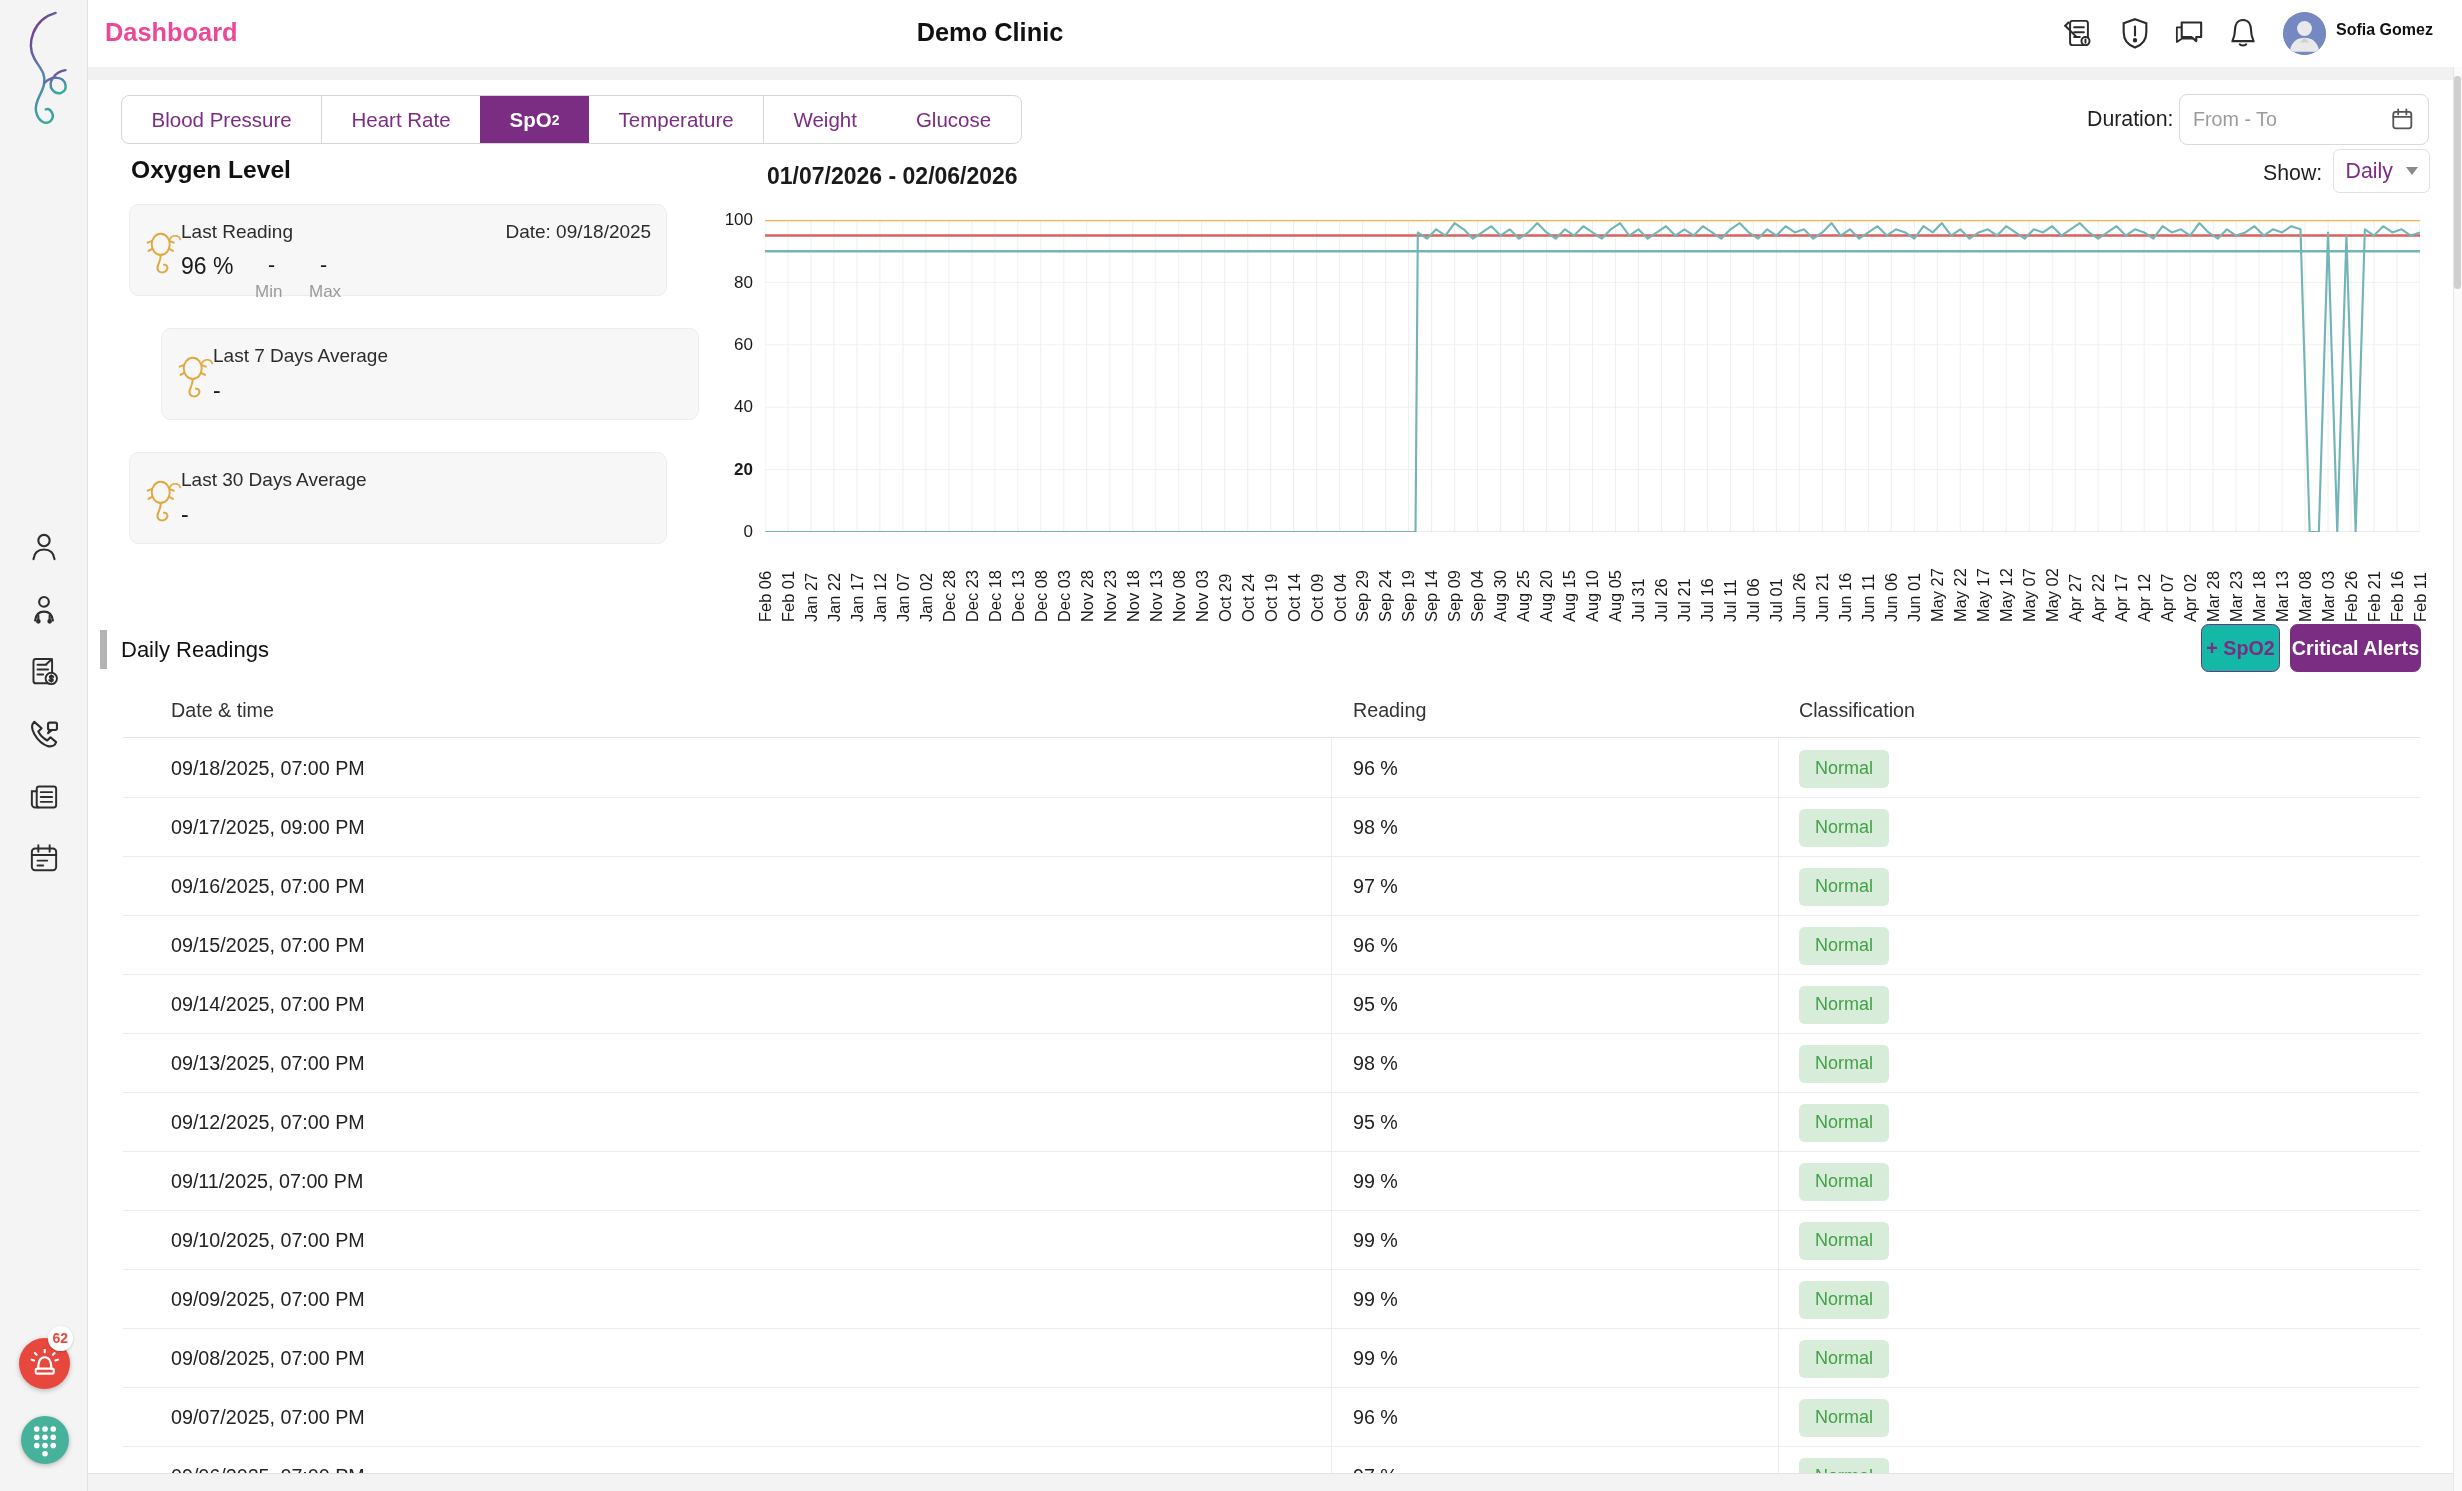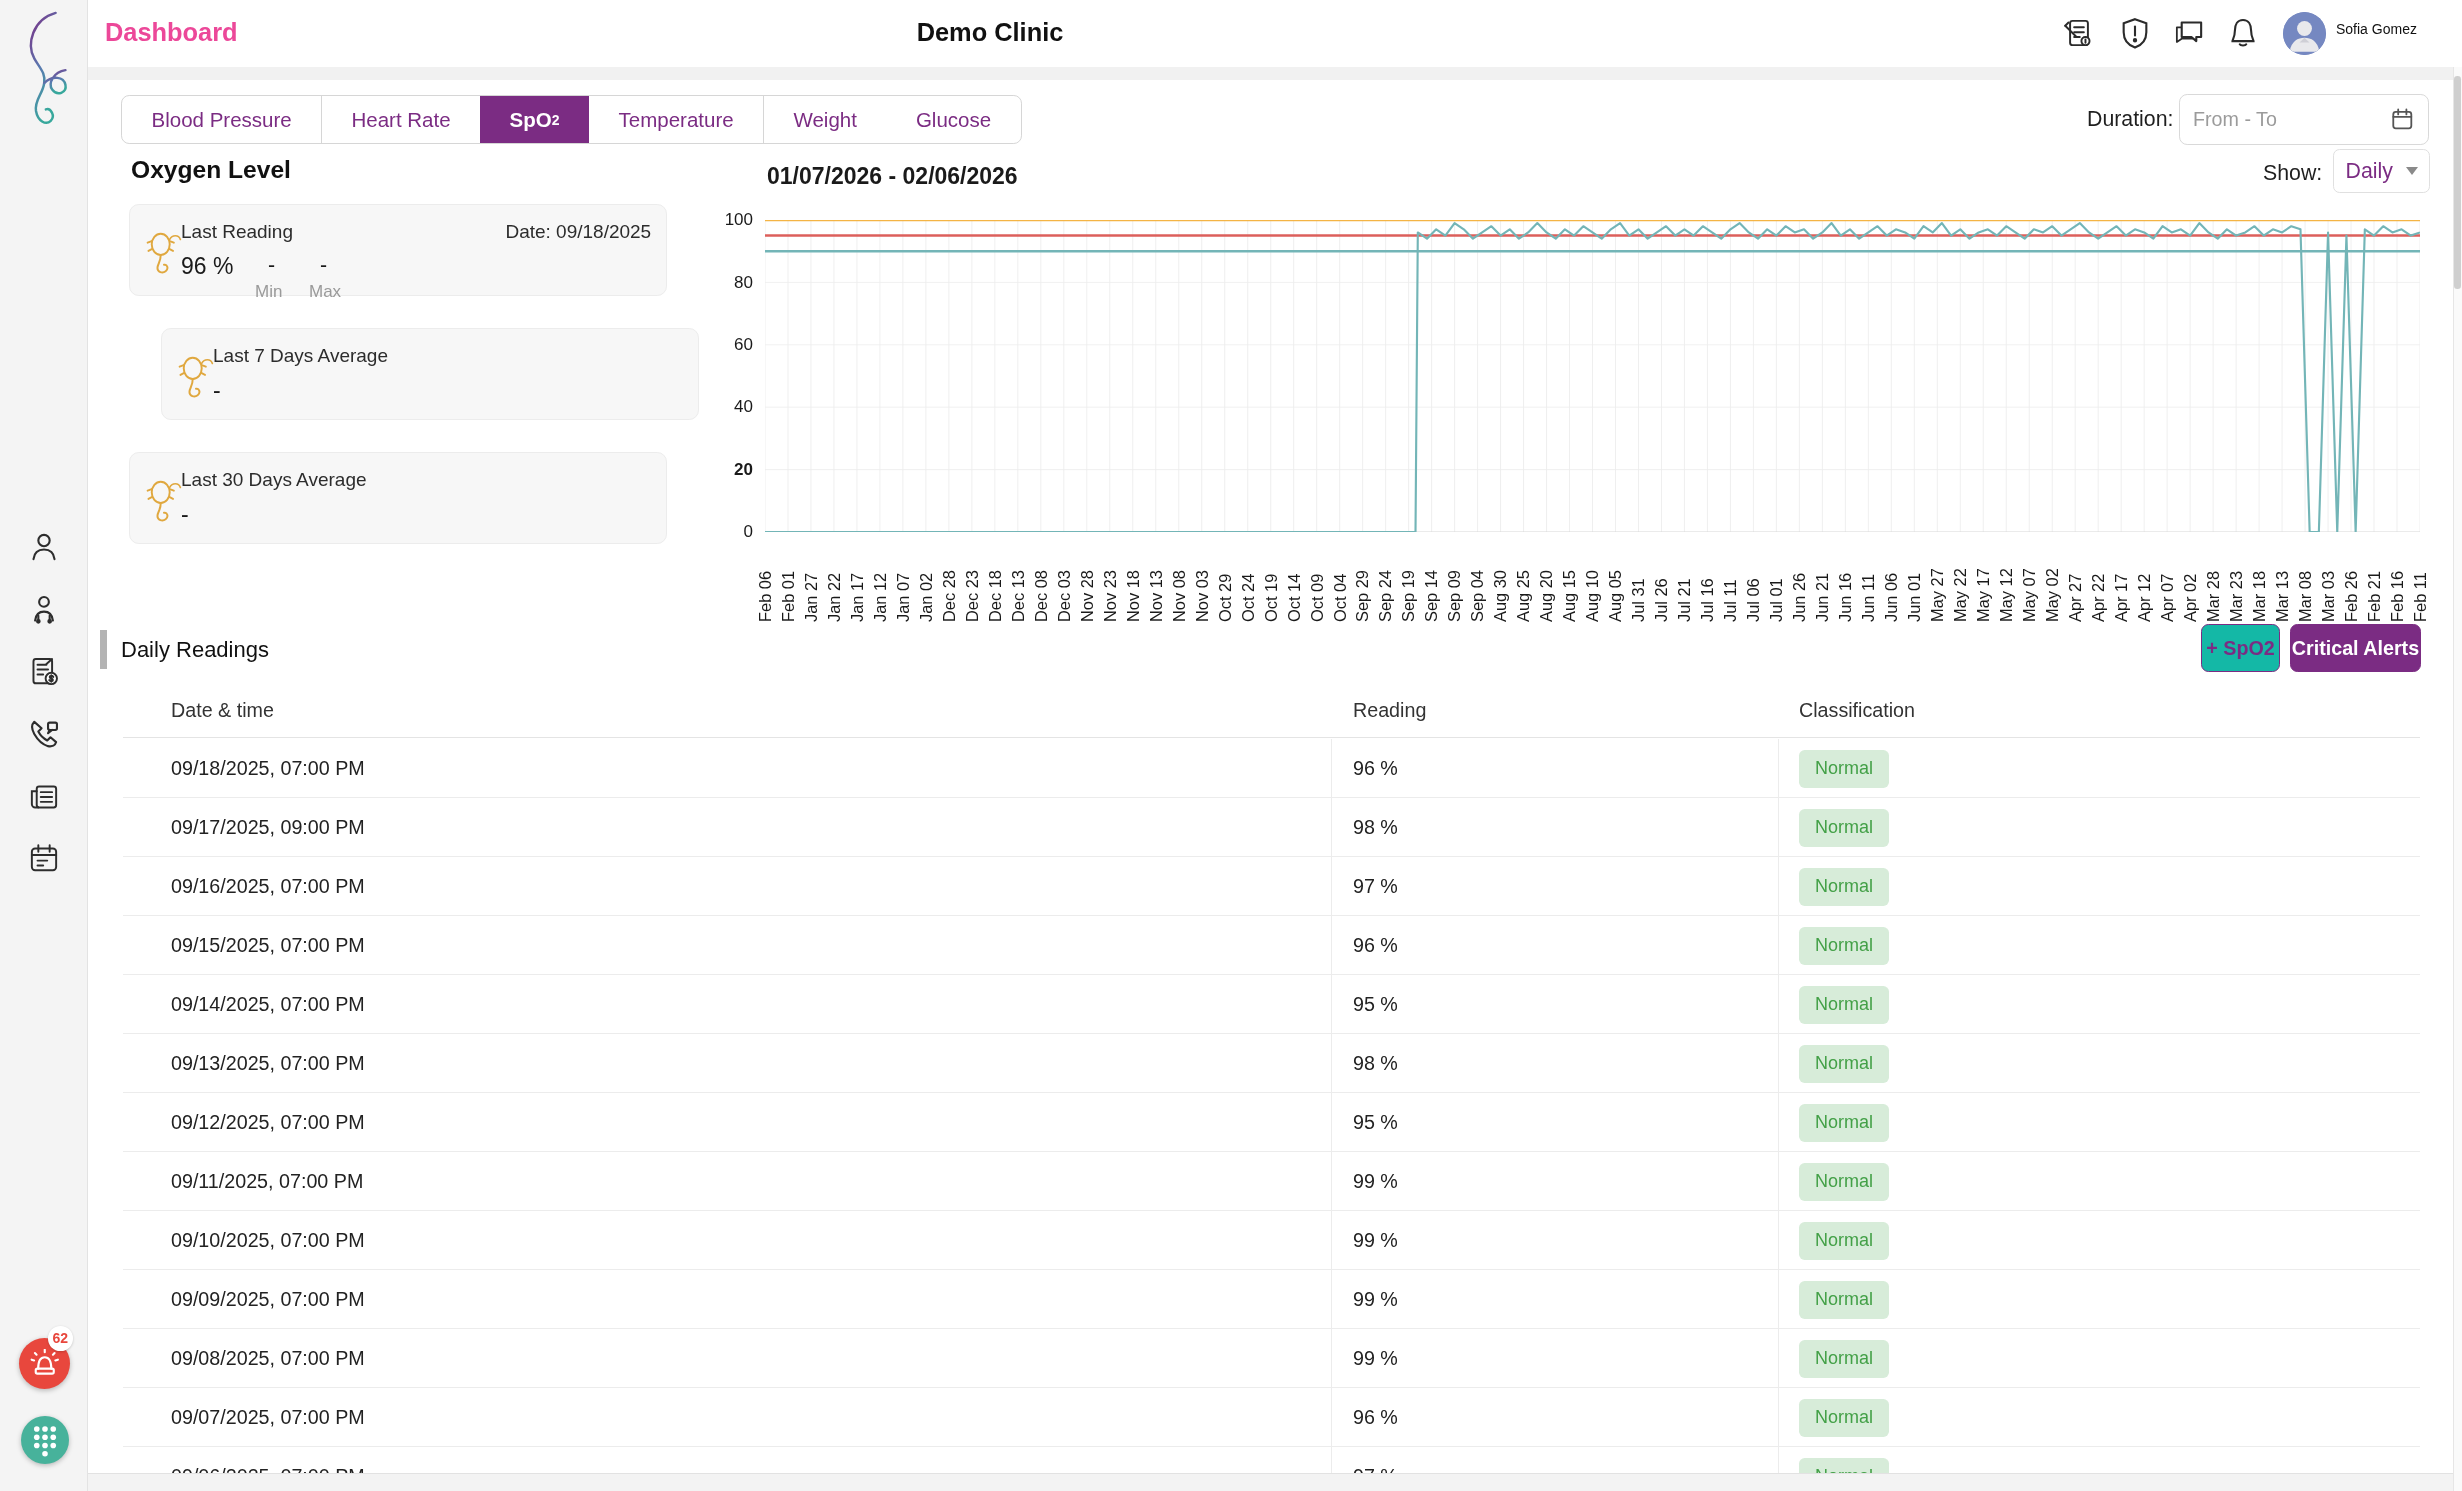--- a/index.html
+++ b/index.html
@@ -23,21 +23,21 @@
   #keypad-fab { left:20.5px; top:1416px; width:48px; height:48px; background:#47b29b; box-shadow:0 1.6px 4.9px rgba(0,0,0,.25); }
 
   
   #header { left:88px; top:0; width:2375px; height:67px; background:#ffffff; }
   #band { left:88px; top:67px; width:2375px; height:13px; background:#f1f1f1; }
   #page-title { left:105px; top:18px; font-size:25.4px; font-weight:bold; color:#ec4899; }
   #clinic-name { left:0; top:18px; width:1980px; text-align:center; font-size:25.4px; font-weight:bold; color:#111; }
   .hdr-icon { position:absolute; top:16.4px; width:34px; height:34px; color:#2b2b2b; cursor:pointer; }
   .hdr-icon svg{ width:100%; height:100%; }
   #avatar { left:2283px; top:11.5px; width:43px; height:43px; border-radius:50%; background:#7588c1; overflow:hidden; }
-  #user-name { left:2336px; top:21.3px; font-size:14px; font-weight:normal; color:#111; }
+  #user-name { left:2336px; top:21.3px; font-size:16px; font-weight:bold; color:#111; }
 
   
   #tabbar { left:121px; top:95px; height:49px; display:flex; align-items:stretch; border:0.8px solid #d6d6d6; border-radius:8.2px; background:#fff; overflow:hidden; }
   .tab { display:flex; align-items:center; justify-content:center; padding:0 29.5px; font-size:20.5px; color:#7b2c83; cursor:pointer; white-space:nowrap; }
   .tab.active { background:#7b2c83; color:#ffffff; font-weight:bold; }
   .tab sub { font-size:14px; }
   .tab-div { width:0.8px; background:#d6d6d6; margin:0; }
 
   
   #duration-label { left:2087px; top:107px; font-size:21.3px; color:#1f1f1f; }

